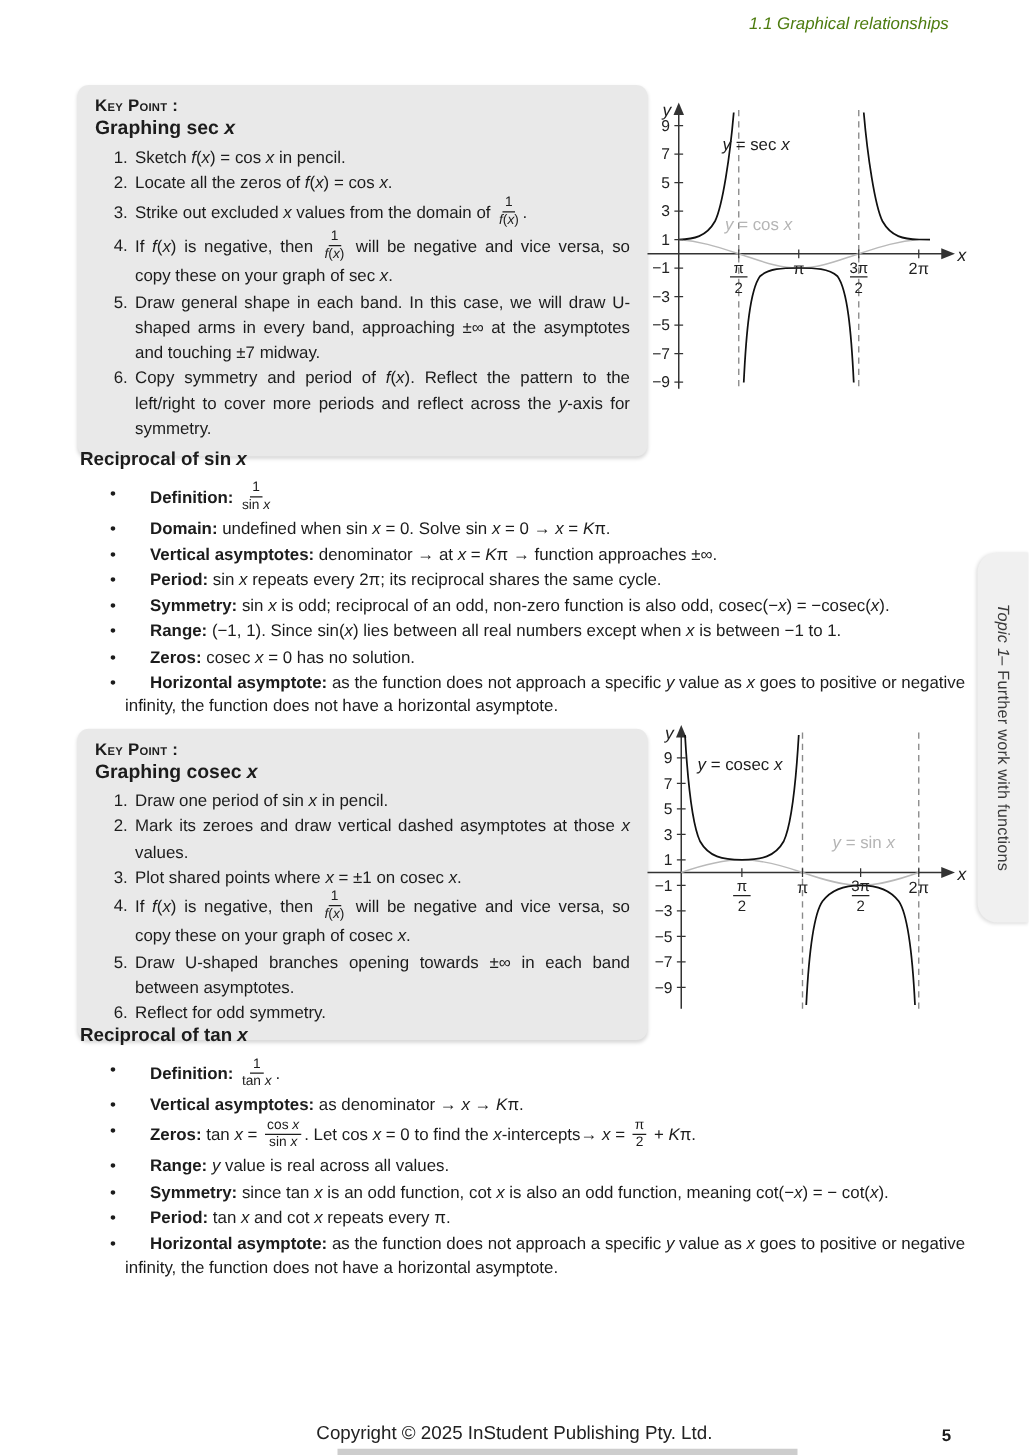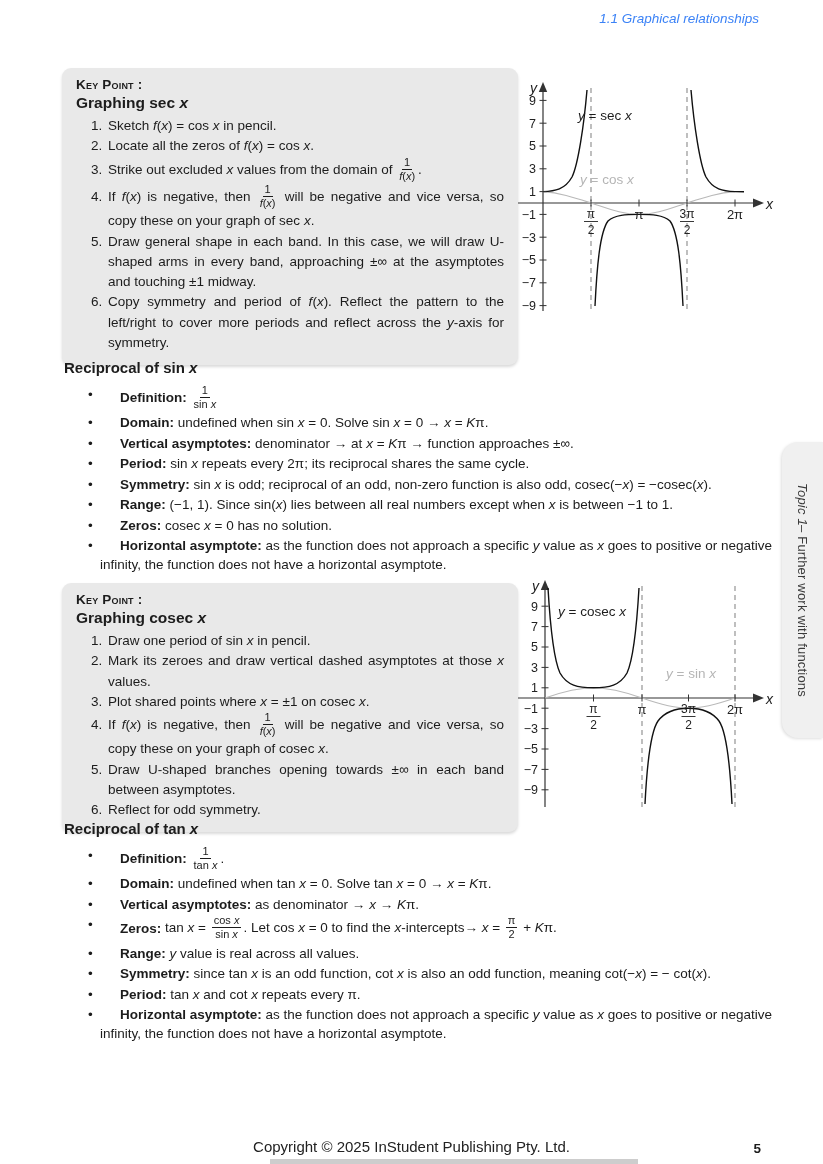--- a/index.html
+++ b/index.html
@@ -1,19 +1,19 @@
 <!DOCTYPE html>
 <html><head>
 <meta charset="utf-8">
 <style>
   html,body{margin:0;padding:0;background:#ffffff;}
   .page{position:relative;width:823px;height:1164px;background:#ffffff;overflow:hidden;
         font-family:"Liberation Sans",sans-serif;color:#1c1c1c;}
 
-  .header-title{position:absolute;top:11px;right:64px;font-style:italic;font-size:13.5px;color:#3b82f6;}
+  .header-title{position:absolute;top:11px;right:64px;font-style:italic;font-size:13.5px;color:#4d7c0f;}
 
   
   .kp{position:absolute;left:62px;width:456px;background:#e9e9e9;border-radius:9px;
       padding:9px 14px 12px 14px;box-sizing:border-box;box-shadow:0 2px 3px rgba(0,0,0,.15);}
   .kp-label{font-weight:bold;font-variant:small-caps;font-size:13.5px;letter-spacing:.2px;}
   .kp-title{font-weight:bold;font-size:15.5px;margin-top:2px;}
   .kp ol{margin:4px 0 0 0;padding-left:30px;font-size:13.5px;line-height:1.5;}
   .kp ol li{text-align:justify;padding-left:2px;}
 
   
@@ -68,21 +68,21 @@
         <li>Sketch <i>f</i>(<i>x</i>) = cos <i>x</i> in pencil.</li>
         <li>Locate all the zeros of <i>f</i>(<i>x</i>) = cos <i>x</i>.</li>
         <li>Strike out excluded <i>x</i> values from the domain of <span class="fr">
             <span class="fn">1</span>
             <span class="fd"><i>f</i>(<i>x</i>)</span>
           </span>.</li>
         <li>If <i>f</i>(<i>x</i>) is negative, then <span class="fr">
             <span class="fn">1</span>
             <span class="fd"><i>f</i>(<i>x</i>)</span>
           </span> will be negative and vice versa, so copy these on your graph of sec <i>x</i>.</li>
-        <li>Draw general shape in each band. In this case, we will draw U-shaped arms in every band, approaching ±∞ at the asymptotes and touching ±1 midway.</li>
+        <li>Draw general shape in each band. In this case, we will draw U-shaped arms in every band, approaching ±∞ at the asymptotes and touching ±7 midway.</li>
         <li>Copy symmetry and period of <i>f</i>(<i>x</i>). Reflect the pattern to the left/right to cover more periods and reflect across the <i>y</i>-axis for symmetry.</li>
       </ol>
   </div>
 
   <div class="graph" style="left:498px;top:80px;">
     <svg width="292" height="232" viewBox="0 0 292 232">
       <line class="dash" x1="93" y1="8" x2="93" y2="230"></line>
       <line class="dash" x1="189" y1="8" x2="189" y2="230"></line>
       <line class="axis" x1="20" y1="123" x2="258" y2="123"></line>
       <polygon points="266,123 255,118.6 255,127.4" fill="#333"></polygon>
@@ -218,21 +218,20 @@
     <div class="axlab" style="left:268px;top:113px;">x</div>
   </div>
 
   <div class="sec-heading" style="top:820px;">Reciprocal of tan <i>x</i></div>
   <div class="bullets" style="top:846px;">
     <ul>
         <li><span class="blabel">Definition:</span> <span class="fr">
             <span class="fn">1</span>
             <span class="fd">tan <i>x</i></span>
           </span>.</li>
-        <li><span class="blabel">Domain:</span> undefined when tan <i>x</i> = 0. Solve tan <i>x</i> = 0 → <i>x</i> = <i>K</i>π.</li>
         <li><span class="blabel">Vertical asymptotes:</span> as denominator → <i>x</i> → <i>K</i>π.</li>
         <li><span class="blabel">Zeros:</span> tan <i>x</i> = <span class="fr">
             <span class="fn">cos <i>x</i></span>
             <span class="fd">sin <i>x</i></span>
           </span>. Let cos <i>x</i> = 0 to find the <i>x</i>-intercepts→ <i>x</i> = <span class="fr">
             <span class="fn">π</span>
             <span class="fd">2</span>
           </span> + <i>K</i>π.</li>
         <li><span class="blabel">Range:</span> <i>y</i> value is real across all values.</li>
         <li><span class="blabel">Symmetry:</span> since tan <i>x</i> is an odd function, cot <i>x</i> is also an odd function, meaning cot(−<i>x</i>) = − cot(<i>x</i>).</li>

